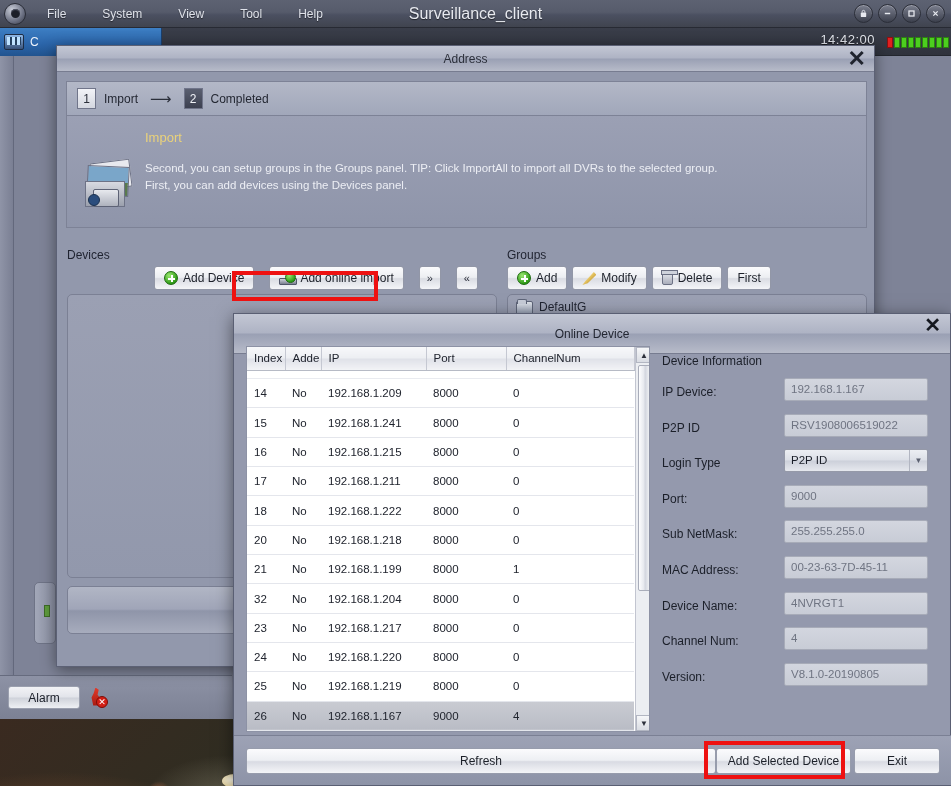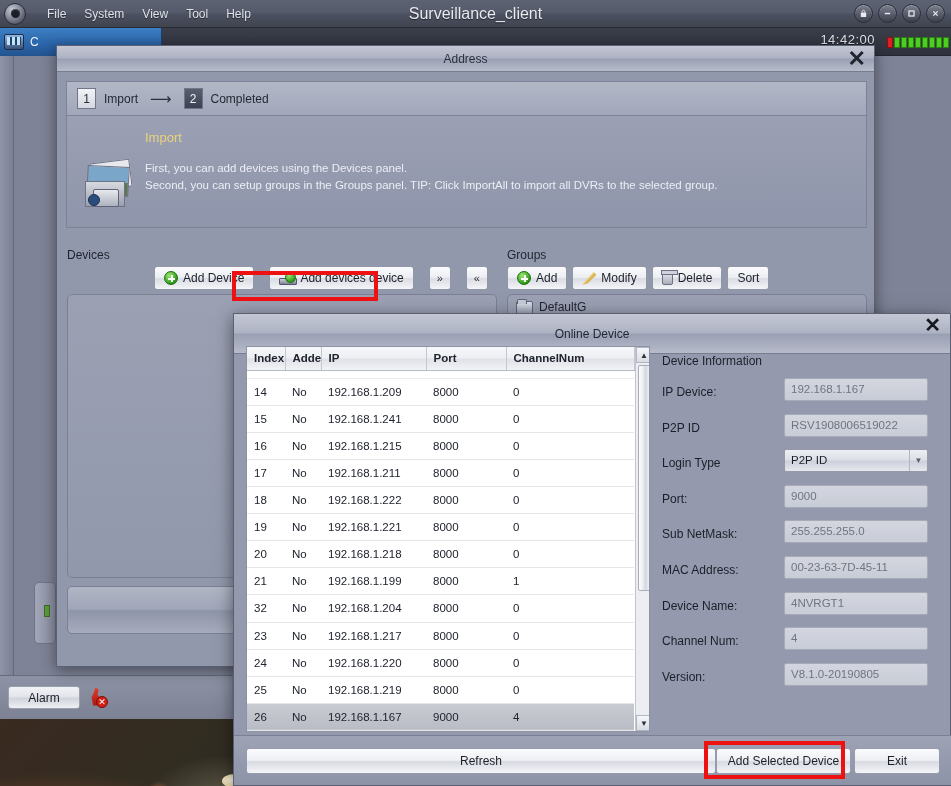--- a/index.html
+++ b/index.html
@@ -21,21 +21,21 @@
   }
   .app-logo {
     width: 22px; height: 22px; margin-left: 4px; border-radius: 50%;
     background: radial-gradient(circle at 35% 30%, #c9cdd8, #6b7082 60%, #343846 100%);
     border: 1px solid #2a2d37; position: relative;
   }
   .app-logo::after {
     content: ""; position: absolute; left: 6px; top: 5px; width: 9px; height: 9px;
     border-radius: 50%; background: #1c1f28; box-shadow: inset 0 1px 1px #55596a;
   }
-  .menubar { display: flex; align-items: center; margin-left: 12px; gap: 0; }
+  .menubar { display: flex; align-items: center; margin-left: 12px; gap: 18px; }
   .menuitem {
     color: #dfe2ea; font-size: 12px; padding: 3px 9px; cursor: default;
     text-shadow: 0 1px 1px rgba(0,0,0,.5);
   }
   .app-title {
     position: absolute; left: 0; right: 0; text-align: center;
     color: #e8eaf0; font-size: 16px; text-shadow: 0 1px 1px rgba(0,0,0,.55);
     pointer-events: none;
   }
   .win-btns { position: absolute; right: 6px; top: 4px; display: flex; gap: 5px; }
@@ -319,21 +319,21 @@
 
   .od-table-wrap {
     position: absolute; left: 12px; top: 32px; width: 404px; height: 386px;
     background: #fff; border: 1px solid #8d92a5; overflow: hidden;
     display: flex;
   }
   table.dev { border-collapse: collapse; width: 387px; table-layout: fixed; }
   table.dev th {
     background: linear-gradient(to bottom, #f7f8fa 0%, #eceef2 48%, #dfe1e8 52%, #f2f3f6 100%);
     border-right: 1px solid #c5c8d2; border-bottom: 1px solid #b6bac5;
-    font-size: 11.5px; font-weight: bold; color: #20242e; text-align: left;
+    font-size: 11.5px; font-weight: normal; color: #20242e; text-align: left;
     padding: 5px 4px 5px 7px; height: 23px;
   }
   table.dev td {
     border-bottom: 1px solid #e4e6ec; font-size: 11.5px; color: #20242e;
     padding: 0 4px 0 7px; height: 27px; background: #fff;
   }
   table.dev tr.spacer td { height: 8px; border-bottom: 1px solid #e9ebf0; }
   table.dev tr.selected td {
     background: linear-gradient(to bottom, #c9cbd2, #b9bcc5);
   }
@@ -518,36 +518,36 @@
 
     <div class="intro-box">
       <div class="intro-title">Import</div>
       <div class="intro-thumb">
         <span class="p1"></span>
           <span class="p2"></span>
           <span class="p3"></span>
           <span class="cam"></span>
       </div>
       <div class="intro-text">
+        <div>Second, you can setup groups in the Groups panel. TIP: Click ImportAll to import all DVRs to the selected group.</div>
         <div>First, you can add devices using the Devices panel.</div>
-        <div>Second, you can setup groups in the Groups panel. TIP: Click ImportAll to import all DVRs to the selected group.</div>
       </div>
     </div>
 
     <div class="devices-label">Devices</div>
     <div class="groups-label">Groups</div>
 
     <div class="btnrow-devices">
       <div class="tbtn">
         <span class="ic-plus"></span>
         <span>Add Device</span>
       </div>
       <div class="tbtn">
         <span class="ic-online"></span>
-        <span>Add devices device</span>
+        <span>Add online import</span>
       </div>
       <div class="tbtn small">
         <span class="chev">»</span>
       </div>
       <div class="tbtn small">
         <span class="chev">«</span>
       </div>
     </div>
 
     <div class="btnrow-groups">
@@ -557,21 +557,21 @@
       </div>
       <div class="tbtn">
         <span class="ic-pencil"></span>
         <span>Modify</span>
       </div>
       <div class="tbtn">
         <span class="ic-trash"></span>
         <span>Delete</span>
       </div>
       <div class="tbtn">
-        <span>Sort</span>
+        <span>First</span>
       </div>
     </div>
 
     <div class="panel-devices"></div>
     <div class="panel-groups">
       <div class="group-item">
         <span class="ic-folder"></span>
         <span>DefaultG</span>
       </div>
     </div>
@@ -637,27 +637,20 @@
               <td>0</td>
             </tr>
             <tr>
               <td>18</td>
               <td>No</td>
               <td>192.168.1.222</td>
               <td>8000</td>
               <td>0</td>
             </tr>
             <tr>
-              <td>19</td>
-              <td>No</td>
-              <td>192.168.1.221</td>
-              <td>8000</td>
-              <td>0</td>
-            </tr>
-            <tr>
               <td>20</td>
               <td>No</td>
               <td>192.168.1.218</td>
               <td>8000</td>
               <td>0</td>
             </tr>
             <tr>
               <td>21</td>
               <td>No</td>
               <td>192.168.1.199</td>

